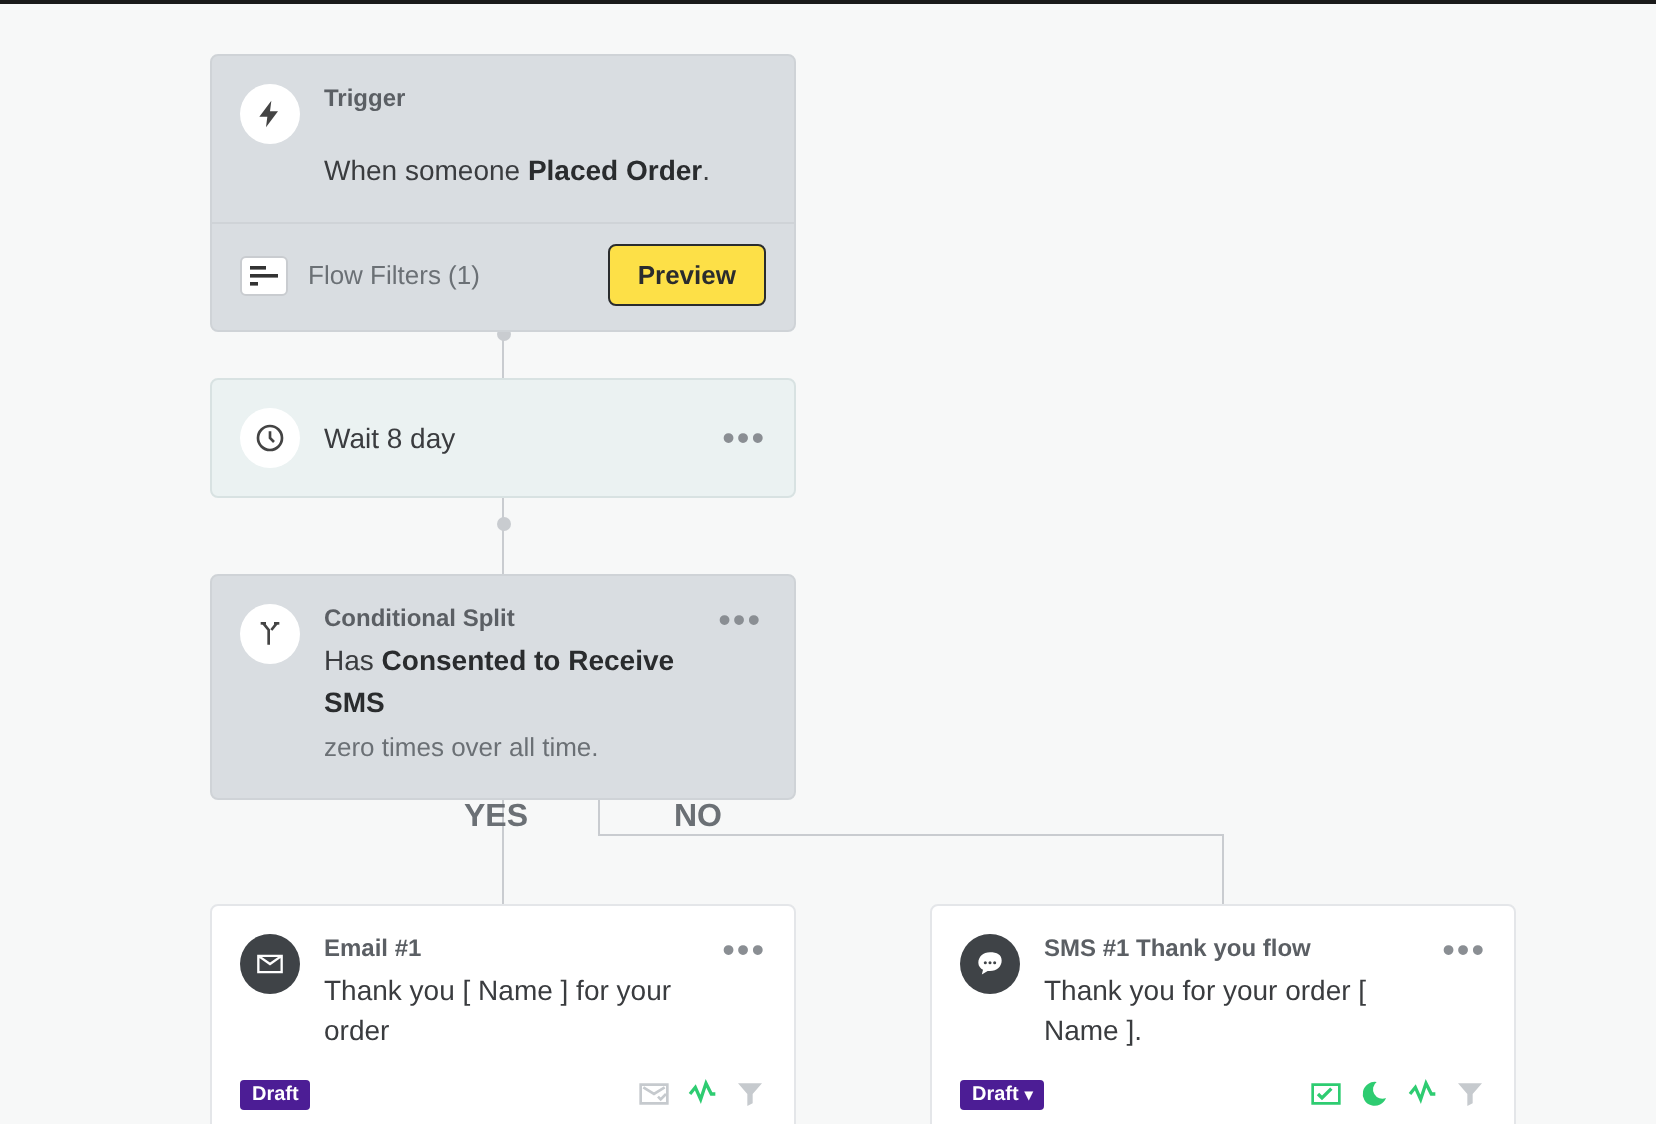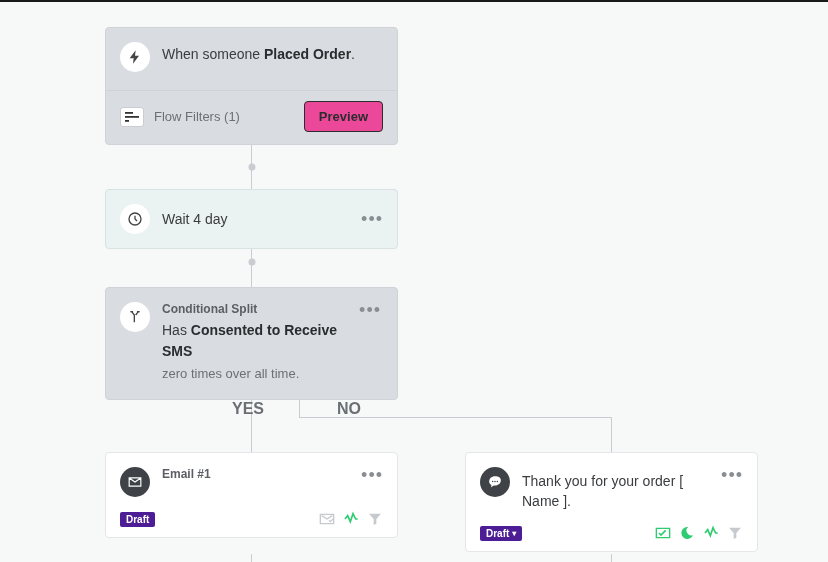--- a/index.html
+++ b/index.html
@@ -8,26 +8,26 @@
 
 
 .card { position: absolute; background: #fff; border: 1px solid #e4e6e9; border-radius: 4px; }
 .card-grey { background: #d9dde1; border: 1px solid #cfd3d7; }
 .card-teal { background: #ebf2f2; border: 1px solid #d8e2e2; }
 
 
 #trigger-card { left: 105px; top: 25px; width: 293px; }
 .trigger-top { display: flex; align-items: flex-start; padding: 14px 16px 18px 14px; }
 .trigger-label { font-size: 12px; color: #5b5f64; font-weight: 600; }
-.trigger-text { font-size: 14px; color: #3a3c3f; margin-top: 4px; }
+.trigger-text { font-size: 14px; color: #3a3c3f; margin-top: 21px; }
 .trigger-text b { font-weight: 700; color: #2a2c2e; }
 .trigger-bottom { display: flex; align-items: center; justify-content: space-between; padding: 10px 14px 12px 14px; border-top: 1px solid #cfd3d7; }
 .filter-icon { width: 24px; height: 20px; background: #fff; border: 1px solid #c9ccd0; border-radius: 3px; display: flex; align-items: center; justify-content: center; font-size: 11px; font-weight: 700; color: #333; }
 .filter-text { font-size: 13px; color: #6b7075; margin-left: 10px; flex: 1; }
-.preview-btn { background: #ec4899; border: 1.5px solid #2a2c2e; border-radius: 4px; padding: 7px 14px; font-size: 13px; font-weight: 600; color: #2a2c2e; cursor: pointer; }
+.preview-btn { background: #fde047; border: 1.5px solid #2a2c2e; border-radius: 4px; padding: 7px 14px; font-size: 13px; font-weight: 600; color: #2a2c2e; cursor: pointer; }
 
 .icon-badge { width: 30px; height: 30px; background: #fff; border-radius: 50%; display: flex; align-items: center; justify-content: center; margin-right: 12px; flex-shrink: 0; }
 .icon-badge svg { width: 16px; height: 16px; }
 .icon-dark { width: 30px; height: 30px; background: #3f4347; border-radius: 50%; display: flex; align-items: center; justify-content: center; margin-right: 12px; flex-shrink: 0; }
 .icon-dark svg { width: 14px; height: 14px; fill: #fff; }
 
 
 #wait-card { left: 105px; top: 187px; width: 293px; padding: 14px 14px; display: flex; align-items: center; }
 .wait-text { font-size: 14px; color: #3a3c3f; font-weight: 500; flex: 1; }
 
@@ -85,20 +85,21 @@
   <div id="no-label" class="branch-label">NO</div>
 
   <div id="trigger-card" class="card card-grey">
     <div class="trigger-top">
       <div class="icon-badge">
         <svg viewBox="0 0 24 24" fill="#444">
             <path d="M13 2 L4 14 h6 l-1 8 9-12 h-6 z"></path>
           </svg>
       </div>
       <div style="flex:1">
+        <div class="trigger-label">Trigger</div>
         <div class="trigger-text">
           <span>When someone </span><b>Placed Order</b><span>.</span>
         </div>
       </div>
     </div>
     <div class="trigger-bottom">
       <div class="filter-icon">
         <svg width="14" height="12" viewBox="0 0 14 12">
             <rect x="0" y="1" width="8" height="1.8" fill="#333"></rect>
             <rect x="0" y="5" width="14" height="1.8" fill="#333"></rect>
@@ -110,21 +111,21 @@
     </div>
   </div>
 
   <div id="wait-card" class="card card-teal">
     <div class="icon-badge">
       <svg viewBox="0 0 24 24" fill="none" stroke="#444" stroke-width="2">
           <circle cx="12" cy="12" r="9"></circle>
           <path d="M12 7 v5 l3 3"></path>
         </svg>
     </div>
-    <div class="wait-text">Wait 4 day</div>
+    <div class="wait-text">Wait 8 day</div>
     <div class="more-dots">•••</div>
   </div>
 
   <div id="cond-card" class="card card-grey">
     <div class="icon-badge">
       <svg viewBox="0 0 24 24" fill="none" stroke="#444" stroke-width="2">
           <path d="M7 4 l4 5 v11"></path>
           <path d="M17 4 l-4 5"></path>
           <path d="M5 4 h4"></path>
           <path d="M15 4 h4"></path>
@@ -142,20 +143,21 @@
 
   <div id="email-card" class="card">
     <div class="msg-top">
       <div class="icon-dark">
         <svg viewBox="0 0 24 24">
             <path d="M2 5 h20 v14 H2 z M2 5 l10 7 10-7" fill="none" stroke="#fff" stroke-width="2"></path>
           </svg>
       </div>
       <div style="flex:1">
         <div class="msg-label">Email #1</div>
+        <div class="msg-text">Thank you [ Name ] for your order</div>
       </div>
       <div class="more-dots">•••</div>
     </div>
     <div class="msg-bottom">
       <div class="draft-badge">
           <span>Draft</span>
         </div>
       <div class="status-icons">
         <span class="si">
             <svg viewBox="0 0 24 24" width="16" height="16" fill="#c6cace">
@@ -181,20 +183,21 @@
     <div class="msg-top">
       <div class="icon-dark">
         <svg viewBox="0 0 24 24" fill="#fff">
             <path d="M12 2 C6 2 2 6 2 11 c0 3 2 5 4 6 l-1 4 5-3 c1 0 1 0 2 0 6 0 10-4 10-9 S18 2 12 2z"></path>
             <circle cx="8" cy="11" r="1.3" fill="#3f4347"></circle>
             <circle cx="12" cy="11" r="1.3" fill="#3f4347"></circle>
             <circle cx="16" cy="11" r="1.3" fill="#3f4347"></circle>
           </svg>
       </div>
       <div style="flex:1">
+        <div class="msg-label">SMS #1 Thank you flow</div>
         <div class="msg-text">Thank you for your order [ Name ].</div>
       </div>
       <div class="more-dots">•••</div>
     </div>
     <div class="msg-bottom">
       <div class="draft-badge">
           <span>Draft</span>
           <span class="caret">▾</span>
         </div>
       <div class="status-icons">

